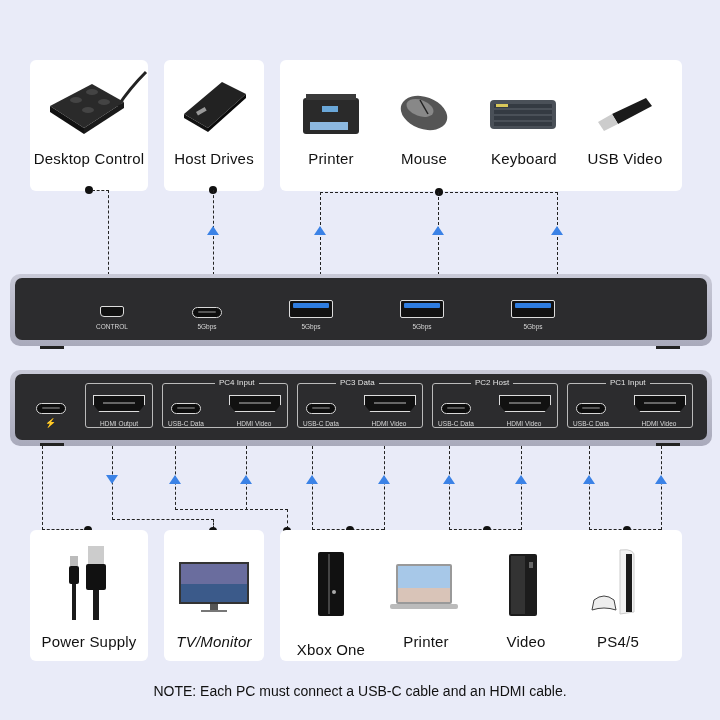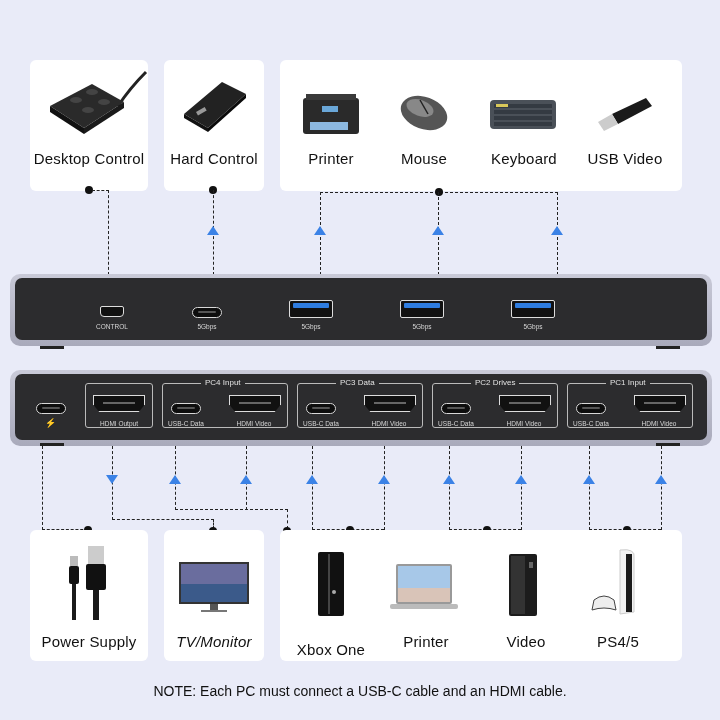--- a/index.html
+++ b/index.html
@@ -55,21 +55,21 @@
 
 <div class="art" style="left:182px;top:78px;width:66px;height:56px;">
   <svg width="66" height="56" viewBox="0 0 66 56">
     <polygon points="2,36 40,4 64,16 26,50" fill="#222"></polygon>
     <polygon points="2,36 26,50 26,54 2,40" fill="#111"></polygon>
     <polygon points="26,50 64,16 64,20 26,54" fill="#0a0a0a"></polygon>
     <rect x="14" y="34" width="10" height="4" fill="#999" transform="rotate(-30 14 34)"></rect>
   </svg>
 </div>
 <div class="dev" style="left:164px;top:150px;width:100px;">
-  <div class="lbl" style="top:0;">Hard Control</div>
+  <div class="lbl" style="top:0;">Host Drives</div>
 </div>
 
 <div class="art" style="left:302px;top:92px;width:58px;height:44px;">
   <svg width="58" height="44" viewBox="0 0 58 44">
     <rect x="1" y="6" width="56" height="36" rx="3" fill="#2a2a2a"></rect>
     <rect x="4" y="2" width="50" height="6" fill="#3a3a3a"></rect>
     <rect x="20" y="14" width="16" height="6" fill="#6aa7d8"></rect>
     <rect x="8" y="30" width="38" height="8" fill="#8cb8e0"></rect>
   </svg>
 </div>
@@ -159,37 +159,37 @@
 <div class="foot" style="left:656px;top:443px;"></div>
 
 <div class="usbc" style="left:36px;top:403px;"></div>
 <div class="plabel" style="left:44px;top:418px;width:14px;font-size:9px;">⚡</div>
 
 <div class="grp" style="left:85px;top:383px;width:68px;height:45px;"></div>
 <div class="hdmi" style="left:93px;top:395px;"></div>
 <div class="plabel" style="left:92px;top:420px;width:54px;background:#2c2c2e;">HDMI Output</div>
 
 <div class="grp" style="left:162px;top:383px;width:126px;height:45px;">
-  <div class="grp-title" style="left:38px;">PC4 Input</div>
+  <div class="grp-title" style="left:52px;">PC4 Input</div>
 </div>
 <div class="usbc" style="left:171px;top:403px;"></div>
 <div class="hdmi" style="left:229px;top:395px;"></div>
 <div class="plabel" style="left:165px;top:420px;width:42px;background:#2c2c2e;">USB-C Data</div>
 <div class="plabel" style="left:233px;top:420px;width:42px;background:#2c2c2e;">HDMI Video</div>
 
 <div class="grp" style="left:297px;top:383px;width:126px;height:45px;">
   <div class="grp-title" style="left:38px;">PC3 Data</div>
 </div>
 <div class="usbc" style="left:306px;top:403px;"></div>
 <div class="hdmi" style="left:364px;top:395px;"></div>
 <div class="plabel" style="left:300px;top:420px;width:42px;background:#2c2c2e;">USB-C Data</div>
 <div class="plabel" style="left:368px;top:420px;width:42px;background:#2c2c2e;">HDMI Video</div>
 
 <div class="grp" style="left:432px;top:383px;width:126px;height:45px;">
-  <div class="grp-title" style="left:38px;">PC2 Drives</div>
+  <div class="grp-title" style="left:38px;">PC2 Host</div>
 </div>
 <div class="usbc" style="left:441px;top:403px;"></div>
 <div class="hdmi" style="left:499px;top:395px;"></div>
 <div class="plabel" style="left:435px;top:420px;width:42px;background:#2c2c2e;">USB-C Data</div>
 <div class="plabel" style="left:503px;top:420px;width:42px;background:#2c2c2e;">HDMI Video</div>
 
 <div class="grp" style="left:567px;top:383px;width:126px;height:45px;">
   <div class="grp-title" style="left:38px;">PC1 Input</div>
 </div>
 <div class="usbc" style="left:576px;top:403px;"></div>

